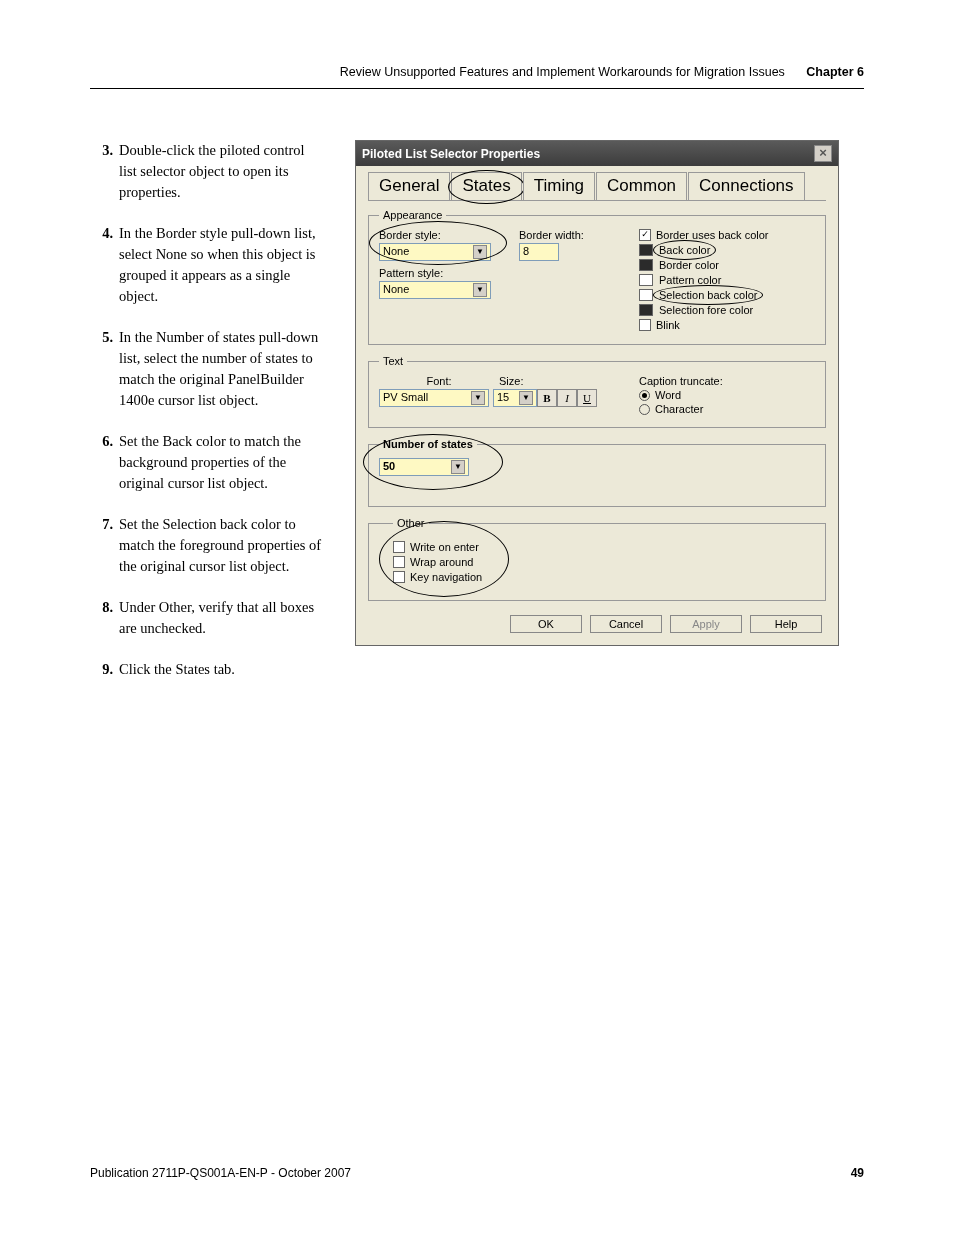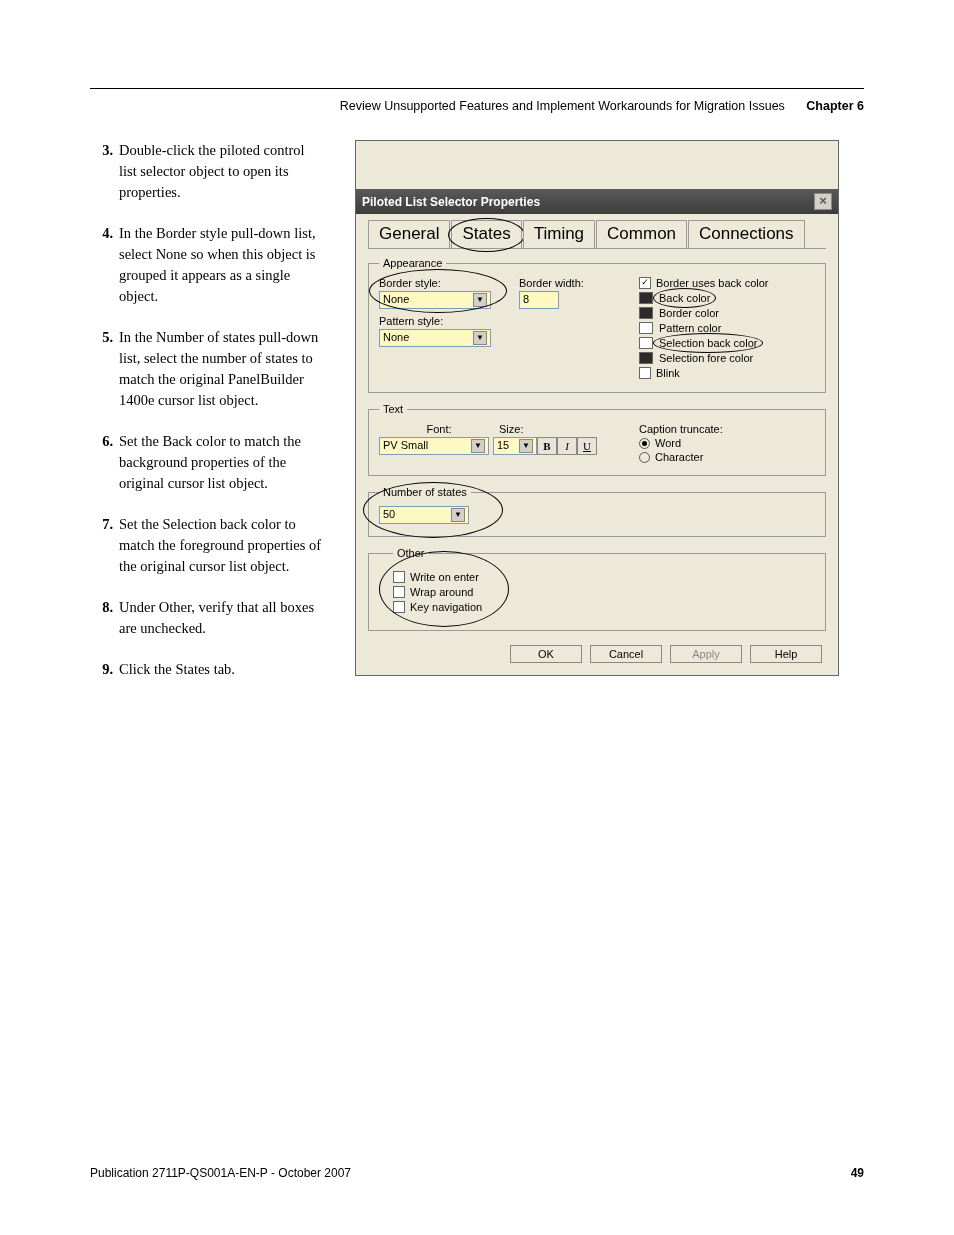--- a/index.html
+++ b/index.html
@@ -10,21 +10,20 @@
     font-family: Arial, Helvetica, sans-serif;
     position: relative;
     color: #000;
   }
   .page-header {
     position: absolute;
     top: 65px;
     right: 90px;
     font-size: 12.5px;
     text-align: right;
-    margin-top: 34px;
   }
   .chapter-label { font-weight: bold; margin-left: 18px; }
   .header-rule {
     position: absolute;
     top: 88px;
     left: 90px;
     right: 90px;
     border-top: 1px solid #000;
   }
   .left-col {
@@ -60,21 +59,20 @@
   }
   .titlebar {
     background: linear-gradient(#5a5a5a, #3c3c3c);
     color: #fff;
     font-weight: bold;
     padding: 4px 6px;
     display: flex;
     align-items: center;
     justify-content: space-between;
     font-size: 12px;
-    margin-top: 48px;
   }
   .close-btn {
     width: 18px; height: 17px;
     background: #d4d0c8;
     border: 1px solid #888;
     color: #555;
     text-align: center;
     line-height: 14px;
     font-size: 13px;
     font-weight: bold;
@@ -384,21 +382,21 @@
             <span>Word</span>
           </div>
           <div class="radio-row">
             <div class="radio"></div>
             <span>Character</span>
           </div>
         </div>
       </div>
     </fieldset>
 
-    <fieldset style="position:relative; padding-bottom:12px;">
+    <fieldset style="position:relative; padding-bottom:30px;font-weight:bold;">
       <legend>Number of states</legend>
       <div class="sel" style="width:90px;">
         <span>50</span>
         <span class="arrow">▼</span>
       </div>
       <div class="ellipse" style="left:-6px; top:-16px; width:140px; height:56px;"></div>
     </fieldset>
 
     <fieldset style="position:relative; padding:12px 22px 14px 24px;">
       <legend>Other</legend>

